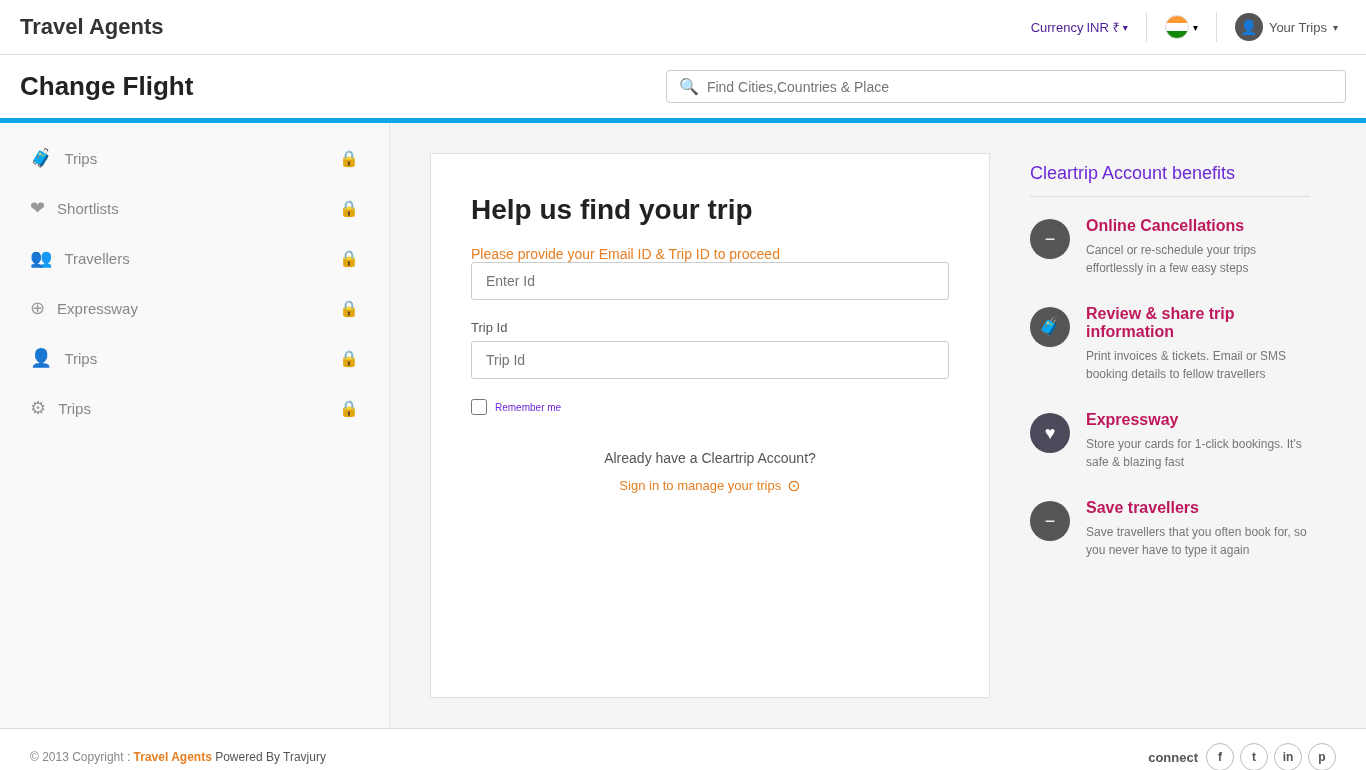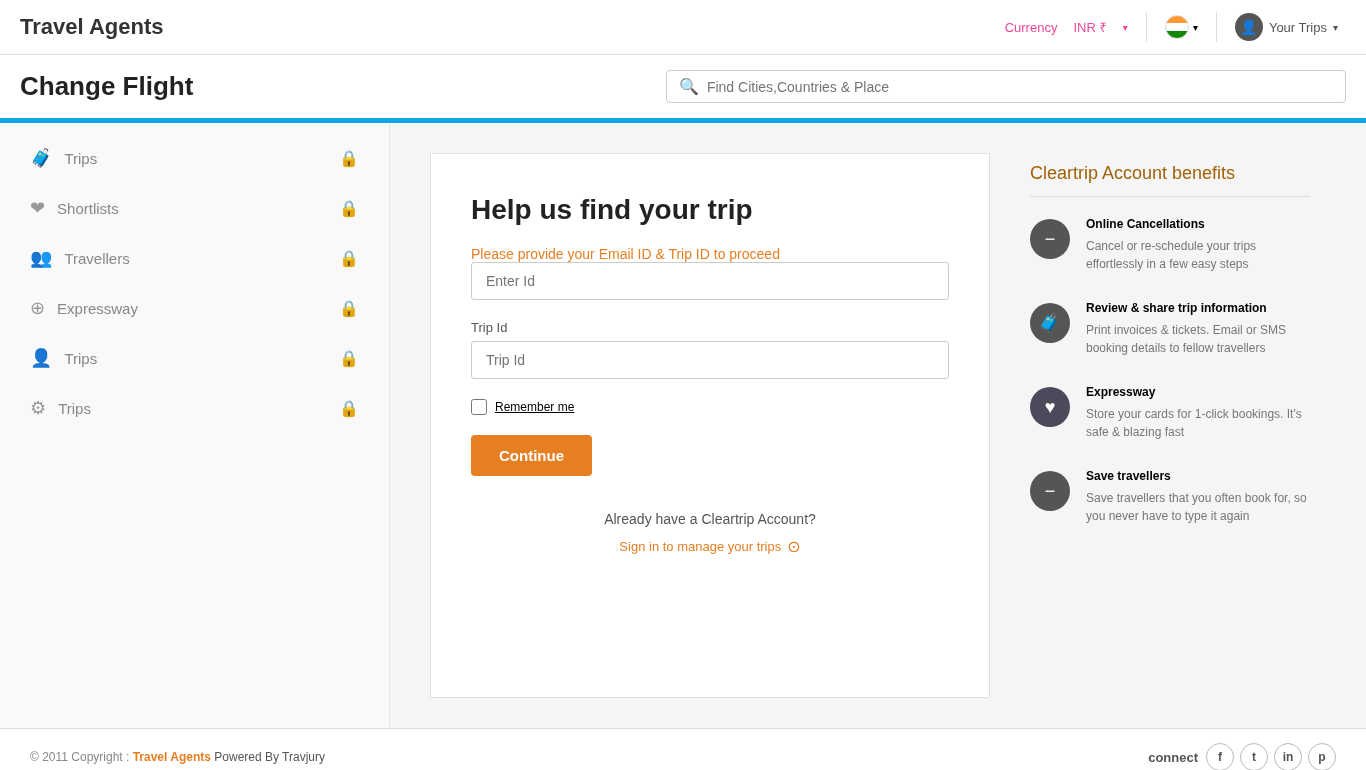--- a/index.html
+++ b/index.html
@@ -21,24 +21,24 @@
       color: #333;
     }
     .header-right {
       display: flex;
       align-items: center;
       gap: 10px;
     }
     .currency-btn {
       display: flex;
       align-items: center;
-      gap: 16px;
+      gap: 3px;
       cursor: pointer;
       font-size: 13px;
-      color: #ec4899;
+      color: #4c1d95;
       border: none;
       background: none;
       padding: 4px 8px;
       text-align: right;
     }
     .flag-btn {
       display: flex;
       align-items: center;
       gap: 4px;
       cursor: pointer;
@@ -198,23 +198,22 @@
       align-items: center;
       gap: 8px;
       margin-bottom: 20px;
     }
     .remember-checkbox {
       width: 16px;
       height: 16px;
       cursor: pointer;
     }
     .remember-label {
-      font-size: 12px;
-      color: #000000;
-      text-decoration: underline;
+      font-size: 10px;
+      color: #6d28d9;
     }
     .continue-btn {
       background: #e67e22;
       color: #fff;
       border: none;
       border-radius: 4px;
       padding: 12px 28px;
       font-size: 15px;
       cursor: pointer;
       font-weight: bold;
@@ -240,21 +239,21 @@
       font-size: 16px;
     }
 
     
     .benefits-section {
       width: 280px;
       padding-top: 10px;
     }
     .benefits-title {
       font-size: 18px;
-      color: #a16207;
+      color: #6d28d9;
       font-weight: normal;
       margin-bottom: 20px;
       padding-bottom: 12px;
       border-bottom: 1px solid #ddd;
     }
     .benefit-item {
       display: flex;
       gap: 16px;
       margin-bottom: 28px;
       align-items: flex-start;
@@ -267,23 +266,23 @@
       display: flex;
       align-items: center;
       justify-content: center;
       color: #fff;
       font-size: 18px;
       flex-shrink: 0;
       margin-top: 2px;
     }
     .benefit-text-block {}
     .benefit-name {
-      font-size: 12px;
-      font-weight: bold;
-      color: #000000;
+      font-size: 16px;
+      font-weight: bold;
+      color: #be185d;
       margin-bottom: 6px;
     }
     .benefit-desc {
       font-size: 12px;
       color: #777;
       line-height: 1.5;
     }
 
     
     .footer {
@@ -422,21 +421,20 @@
       <input type="text" class="form-input" placeholder="Enter Id" style="">
 
       <label class="form-label">Trip Id</label>
       <input type="text" class="form-input" placeholder="Trip Id" style="">
 
       <div class="remember-row">
         <input type="checkbox" class="remember-checkbox" style="">
         <label class="remember-label">Remember me</label>
       </div>
 
-      <button class="continue-btn">Continue</button>
 
       <div class="already-account">
         <span>Already have a Cleartrip Account?</span>
         <div>
           <a class="sign-in-link">
             <span>Sign in to manage your trips</span>
             <span class="sign-in-arrow">⊙</span>
           </a>
         </div>
       </div>
@@ -475,21 +473,21 @@
       </div>
     </div>
         </div>
     </div>
 
   </div>
 </div>
 
 <div class="footer">
   <div class="footer-left">
-    <span>© 2011 Copyright :</span>
+    <span>© 2013 Copyright :</span>
     <a class="footer-brand-link">Travel Agents</a>
     <span class="footer-powered"> <span>Powered By Travjury</span></span>
   </div>
   <div class="footer-right">
     <span class="connect-label">connect</span>
     <div id="social-buttons" style="display:flex;gap:6px;">
         <div class="social-btn">f</div>
         <div class="social-btn">t</div>
         <div class="social-btn">in</div>
         <div class="social-btn">p</div>

